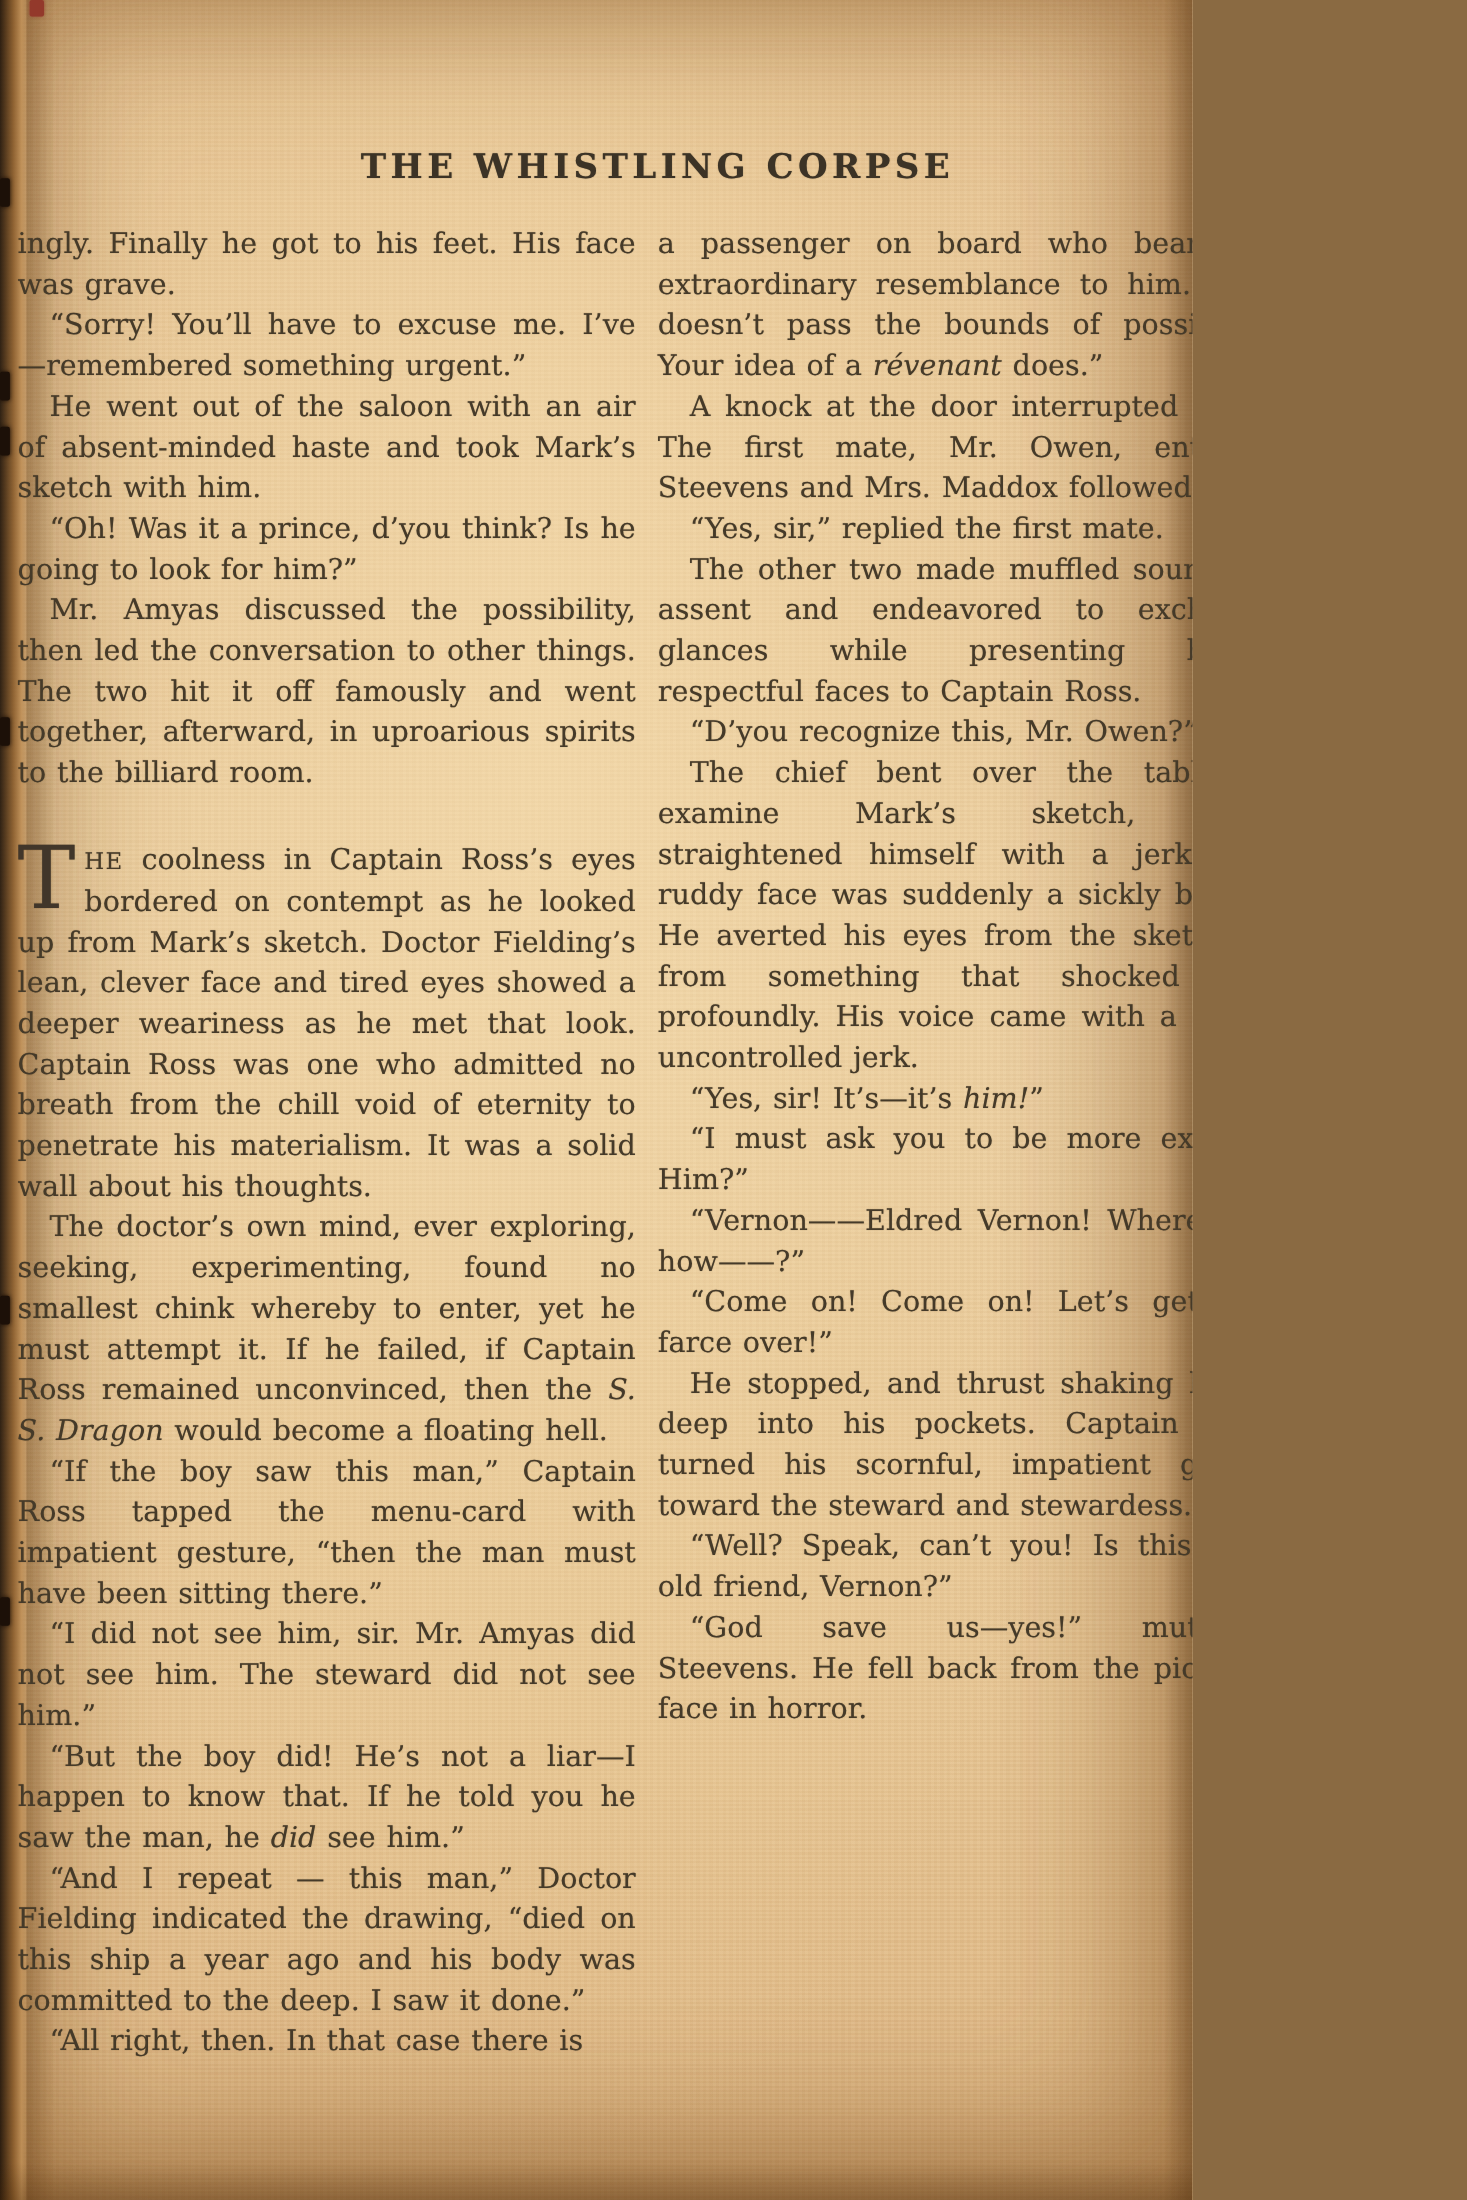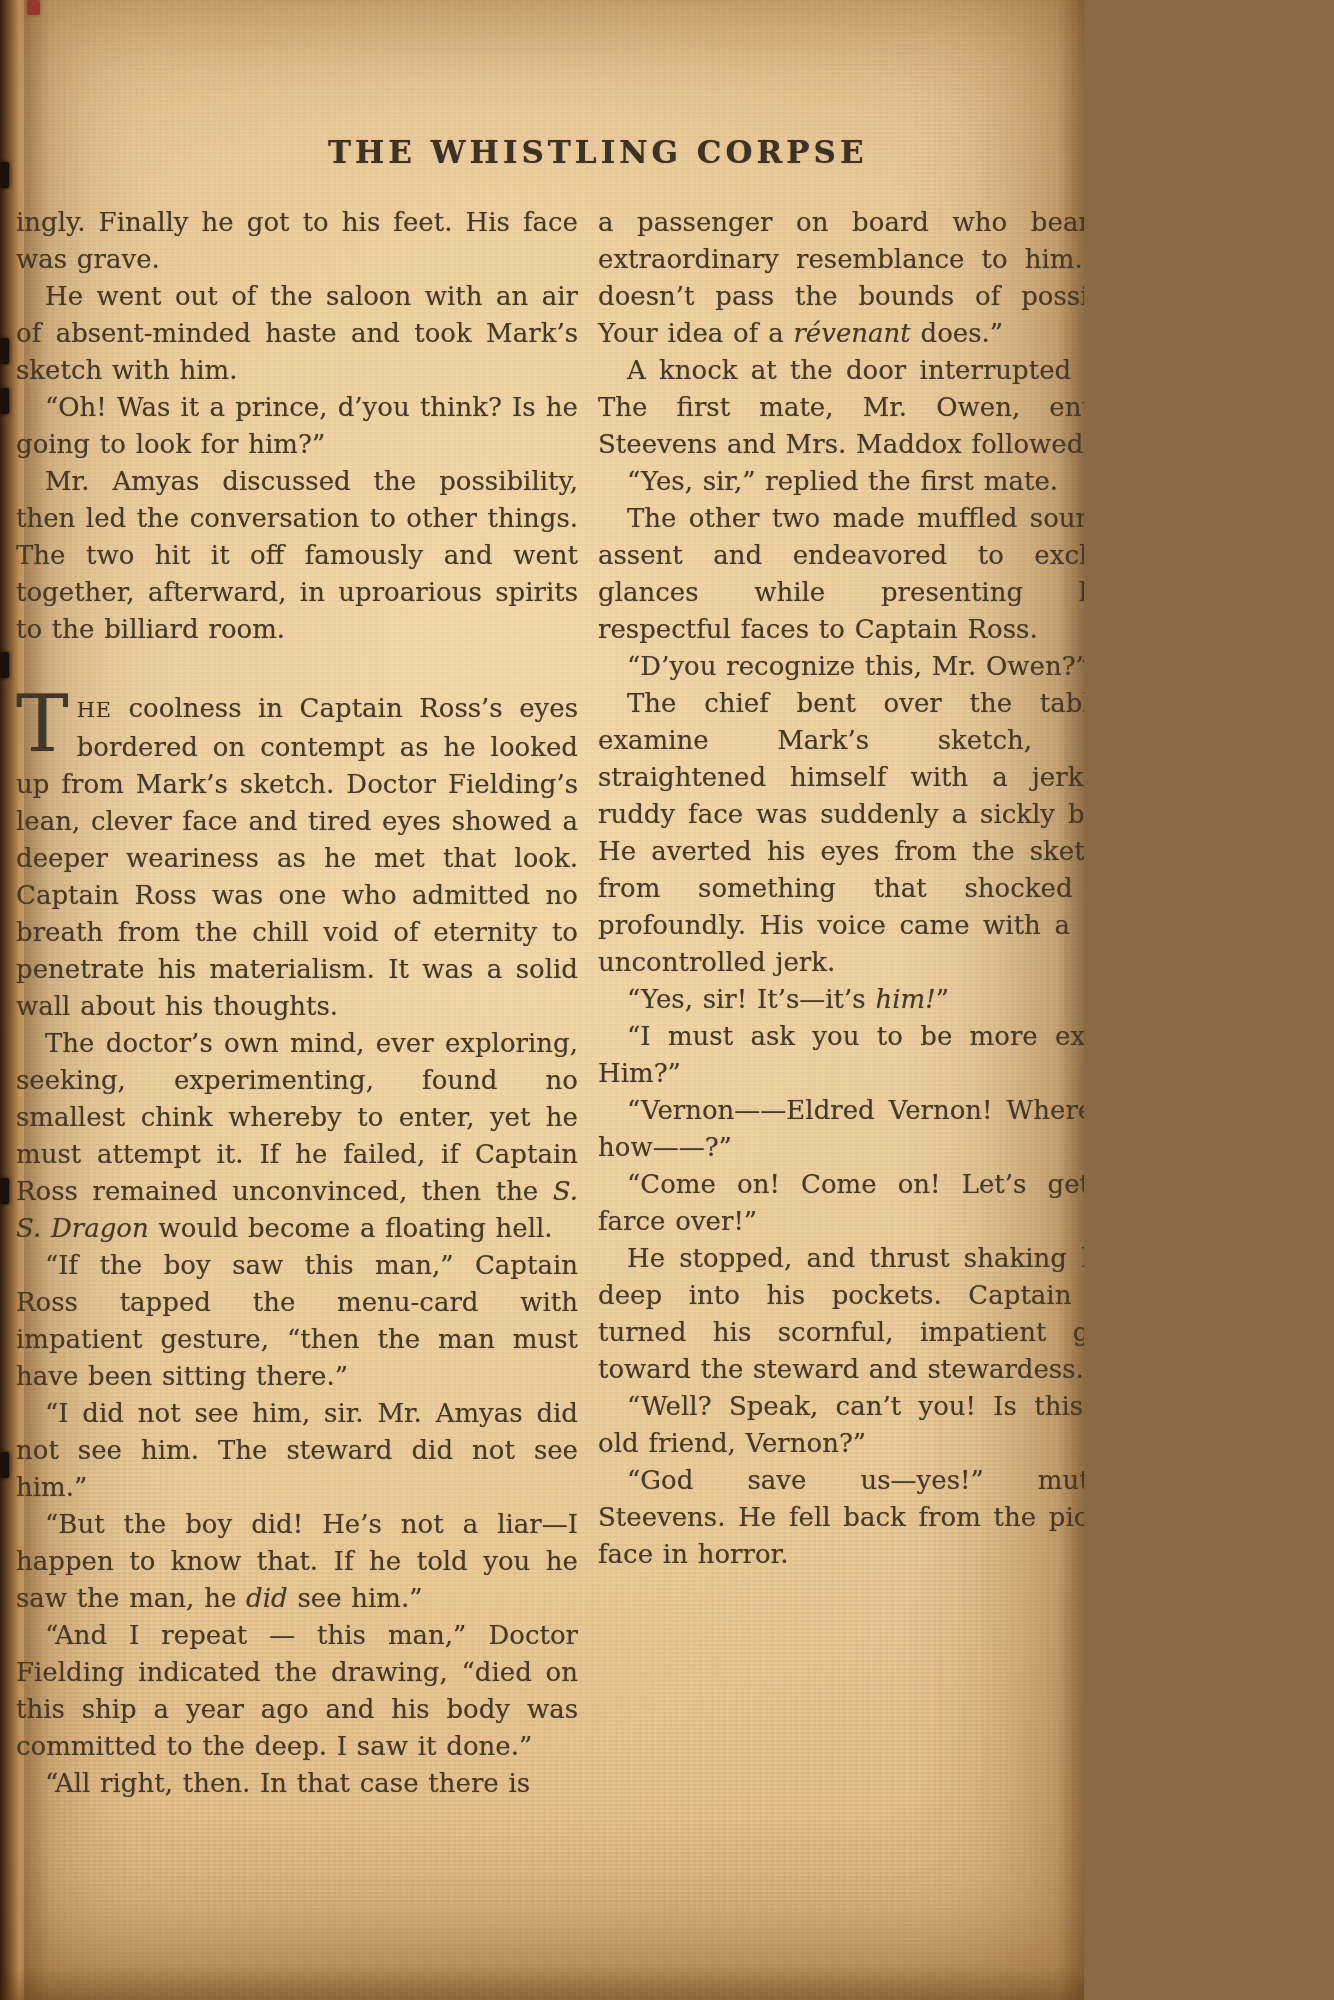--- a/index.html
+++ b/index.html
@@ -97,20 +97,21 @@
       <div class="mark nub" style="top: 1178px; height: 26px;"></div>
       <div class="mark nub" style="top: 1452px; height: 26px;"></div>
     </div>
 
   <div class="running-title">THE WHISTLING CORPSE</div>
   <div class="page-num">29</div>
 
   <div class="columns">
     <div class="col">
         <p class="flush"><span>ingly.  Finally he got to his feet.  His face was grave.</span></p>
+        <p class="indent"><span>“Sorry!  You’ll have to excuse me.  I’ve —remembered something urgent.”</span></p>
         <p class="indent"><span>He went out of the saloon with an air of absent-minded haste and took Mark’s sketch with him.</span></p>
         <p class="indent"><span>“Oh!  Was it a prince, d’you think?  Is he going to look for him?”</span></p>
         <p class="indent"><span>Mr. Amyas discussed the possibility, then led the conversation to other things. The two hit it off famously and went together, afterward, in uproarious spirits to the billiard room.</span></p>
         <p class="flush section-break"><span class="dropcap">T</span><span class="after-drop">HE</span><span> coolness in Captain Ross’s eyes bordered on contempt as he looked up from Mark’s sketch.  Doctor Fielding’s lean, clever face and tired eyes showed a deeper weariness as he met that look. Captain Ross was one who admitted no breath from the chill void of eternity to penetrate his materialism.  It was a solid wall about his thoughts.</span></p>
         <p class="indent"><span>The doctor’s own mind, ever exploring, seeking, experimenting, found no smallest chink whereby to enter, yet he must attempt it.  If he failed, if Captain Ross remained unconvinced, then the </span><span class="it">S. S. Dragon</span><span> would become a floating hell.</span></p>
         <p class="indent"><span>“If the boy saw this man,” Captain Ross tapped the menu-card with impatient gesture, “then the man must have been sitting there.”</span></p>
         <p class="indent"><span>“I did not see him, sir.  Mr. Amyas did not see him.  The steward did not see him.”</span></p>
         <p class="indent"><span>“But the boy did!  He’s not a liar—I happen to know that.  If he told you he saw the man, he </span><span class="it">did</span><span> see him.”</span></p>
         <p class="indent"><span>“And I repeat — this man,” Doctor Fielding indicated the drawing, “died on this ship a year ago and his body was committed to the deep.  I saw it done.”</span></p>
         <p class="indent"><span>“All right, then.  In that case there is</span></p>

